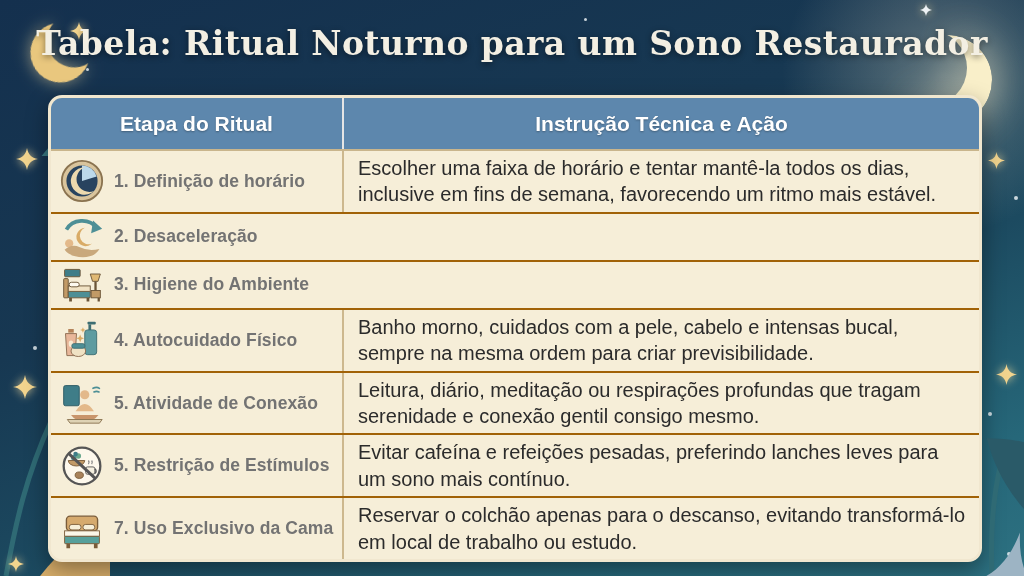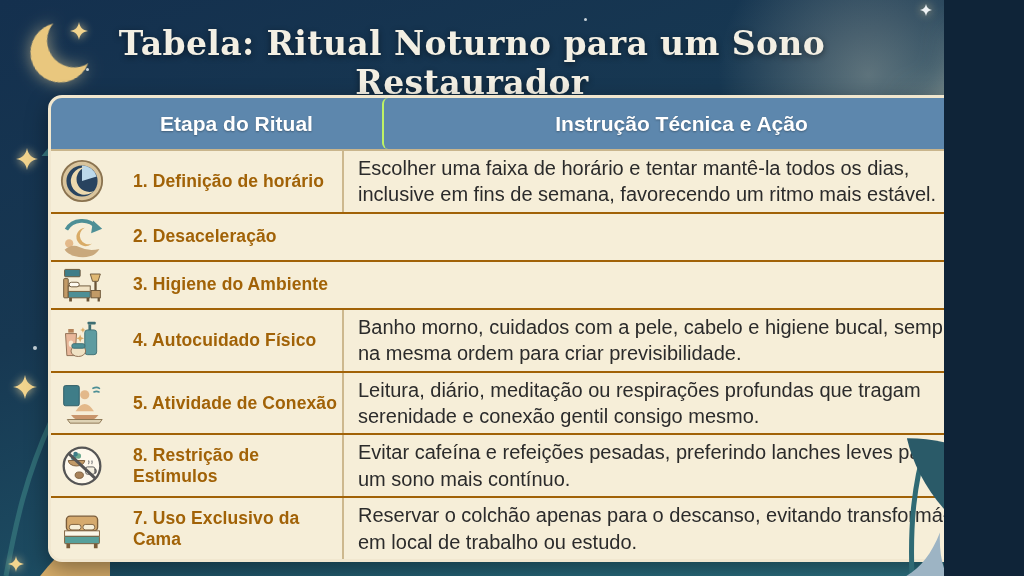--- a/index.html
+++ b/index.html
@@ -1,50 +1,49 @@
 <!DOCTYPE html>
 <html><head>
 <meta charset="utf-8">
 <style>
   html,body{margin:0;padding:0;background:#0f2438;}
   .stage{
-    position:relative;width:904px;height:576px;overflow:hidden;
+    position:relative;width:1024px;height:576px;overflow:hidden;
     font-family:"Liberation Sans",sans-serif;
     background:linear-gradient(160deg,#14304e 0%,#173852 38%,#1c4a60 62%,#266779 85%,#2d7181 100%);
-    padding-left:40px;
   }
   .stage::before{
     content:"";position:absolute;inset:0;pointer-events:none;
     background:radial-gradient(circle at 92% 13%, rgba(255,243,214,.30) 0%, rgba(255,243,214,0) 15%);
   }
   .title{
     position:absolute;top:24px;left:0;width:100%;text-align:center;margin:0;
     font-family:"DejaVu Serif","Liberation Serif",serif;font-weight:700;font-size:33px;
     color:#f3efe3;letter-spacing:.4px;text-shadow:0 2px 6px rgba(0,0,0,.45);z-index:2;
   }
   .ritual-table{
     position:absolute;left:48px;top:95px;width:928px;height:461px;
     border:3px solid #f1e7cf;border-radius:14px;overflow:hidden;
     box-shadow:0 8px 22px rgba(0,0,0,.38);
     display:flex;flex-direction:column;z-index:2;background:#f6eed8;
   }
   .thead{display:flex;flex:0 0 51px;background:#5d87ad;border-bottom:2px solid #c9b58c;}
   .th{display:flex;align-items:center;justify-content:center;color:#ffffff;font-weight:700;
       font-size:21px;text-shadow:0 1px 2px rgba(0,0,0,.3);}
-  .th-step{flex:0 0 291px;margin-left:40px;}
-  .th-instr{flex:1;border-left:2px solid #bef264;border-radius:6px;}
+  .th-step{flex:0 0 291px;}
+  .th-instr{flex:1;border-left:2px solid #e5e5e5;}
   .tbody{flex:1;display:flex;flex-direction:column;}
   .tr{flex:1;display:flex;background:#f6eed8;border-top:2px solid #a16207;}
   .tr:first-child{border-top:none;}
   .td-step{flex:0 0 291px;display:flex;align-items:center;padding-left:8px;box-sizing:border-box;}
   .td-instr{flex:1;border-left:2px solid #cdb88e;display:flex;align-items:center;
             padding:4px 14px;box-sizing:border-box;}
   .icon-wrap{flex:0 0 auto;display:flex;align-items:center;justify-content:center;}
   .cell-icon{width:46px;height:44px;display:block;}
-  .step-label{margin-left:28px;font-weight:700;font-size:17.5px;color:#a16207;letter-spacing:.1px;}
+  .step-label{margin-left:9px;font-weight:700;font-size:17.5px;color:#737373;letter-spacing:.1px;}
   .instr-text{font-size:20px;line-height:1.32;color:#2b2b2b;}
   .deco{position:absolute;pointer-events:none;}
   .z1{z-index:1;} .z3{z-index:3;}
   .moon-small{filter:drop-shadow(0 0 8px rgba(248,222,160,.55));}
   .moon-large{filter:drop-shadow(0 0 20px rgba(252,240,204,.75));}
   .spark{filter:drop-shadow(0 0 5px rgba(255,228,160,.8));}
   .dot{position:absolute;border-radius:50%;background:#e8eef2;opacity:.85;z-index:1;}
 </style>
 </head>
 <body>
@@ -260,21 +259,21 @@
   <div class="tr">
     <div class="td td-step">
       <span class="icon-wrap">
               <svg class="cell-icon" viewBox="0 0 48 48" aria-hidden="true">
                 <use href="#sym-skincare"></use>
               </svg>
             </span>
       <span class="step-label">4. Autocuidado Físico</span>
     </div>
     <div class="td td-instr">
-      <span class="instr-text">Banho morno, cuidados com a pele, cabelo e higiene bucal, sempre na mesma ordem para criar previsibilidade.</span>
+      <span class="instr-text">Banho morno, cuidados com a pele, cabelo e intensas bucal, sempre na mesma ordem para criar previsibilidade.</span>
     </div>
   </div>
 
   <div class="tr">
     <div class="td td-step">
       <span class="icon-wrap">
               <svg class="cell-icon" viewBox="0 0 48 48" aria-hidden="true">
                 <use href="#sym-meditation"></use>
               </svg>
             </span>
@@ -285,21 +284,21 @@
     </div>
   </div>
 
   <div class="tr">
     <div class="td td-step">
       <span class="icon-wrap">
               <svg class="cell-icon" viewBox="0 0 48 48" aria-hidden="true">
                 <use href="#sym-no-stimulants"></use>
               </svg>
             </span>
-      <span class="step-label">8. Restrição de Estímulos</span>
+      <span class="step-label">5. Restrição de Estímulos</span>
     </div>
     <div class="td td-instr">
       <span class="instr-text">Evitar cafeína e refeições pesadas, preferindo lanches leves para um sono mais contínuo.</span>
     </div>
   </div>
 
   <div class="tr">
     <div class="td td-step">
       <span class="icon-wrap">
               <svg class="cell-icon" viewBox="0 0 48 48" aria-hidden="true">

